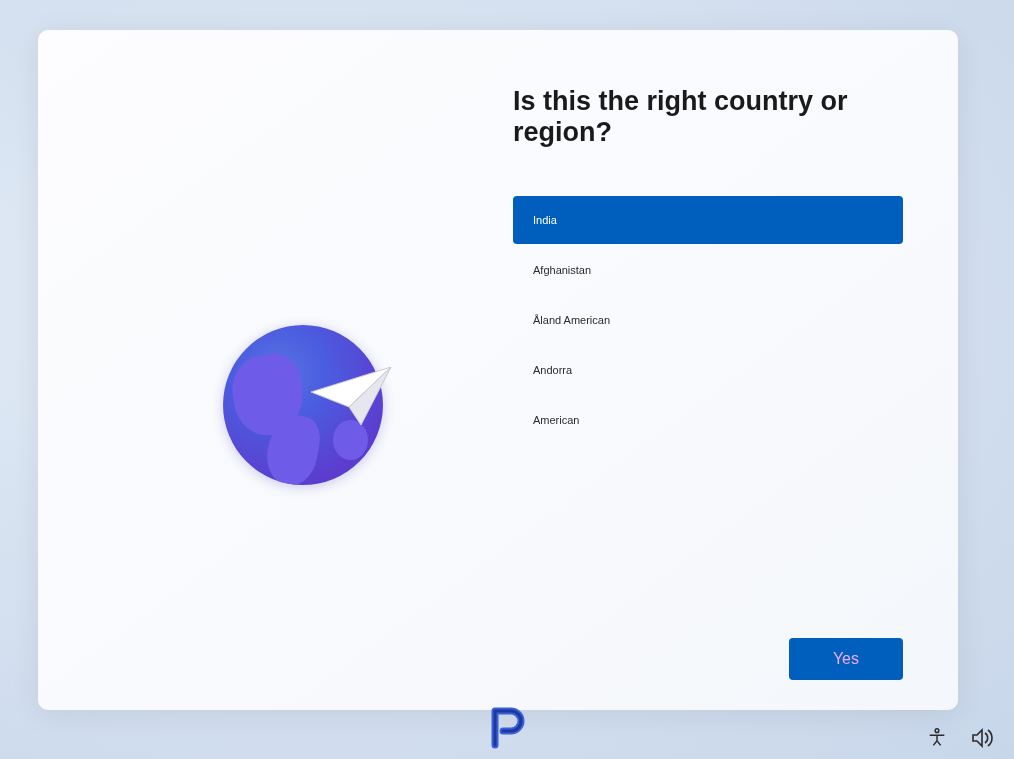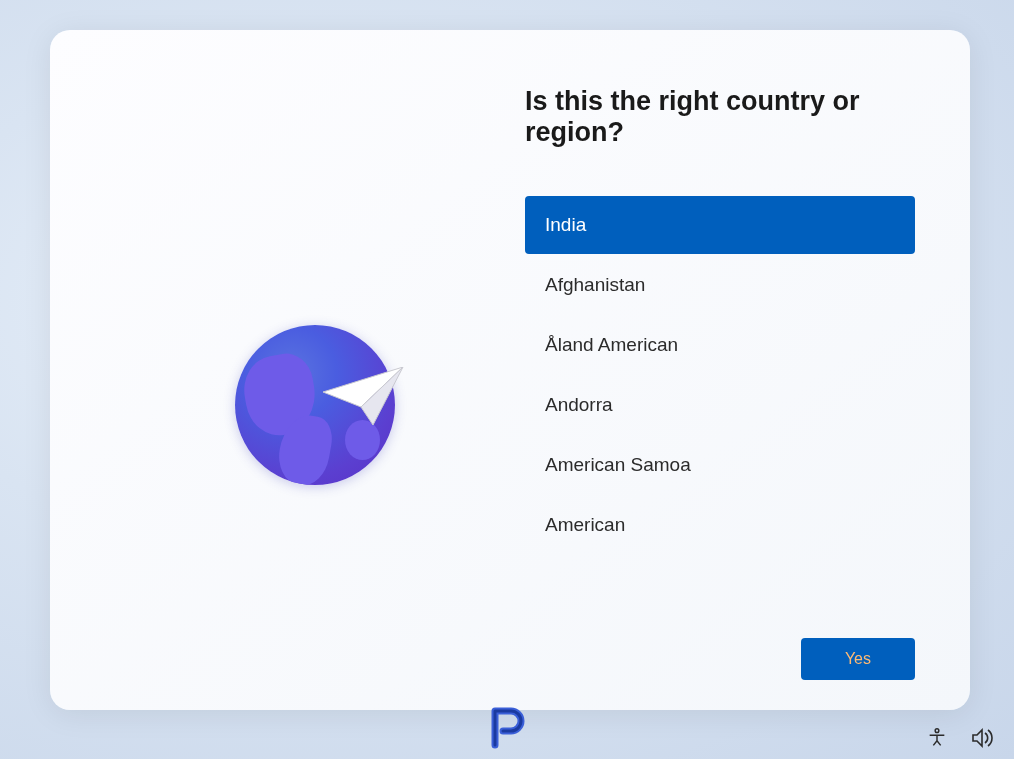--- a/index.html
+++ b/index.html
@@ -8,26 +8,26 @@
     height: 759px;
     font-family: 'Segoe UI', Tahoma, sans-serif;
     overflow: hidden;
   }
   body {
     background: radial-gradient(ellipse at 30% 40%, #e8f0fa 0%, #d9e4f2 40%, #c8d6ea 100%);
     position: relative;
   }
   .card {
     position: absolute;
-    left: 50px;
+    left: 38px;
     top: 30px;
     width: 920px;
     height: 680px;
     background: linear-gradient(to bottom right, #fdfdff, #f4f7fb);
-    border-radius: 20px;
+    border-radius: 10px;
     box-shadow: 0 4px 30px rgba(0,0,0,0.08);
     display: flex;
     padding: 60px 55px 30px 55px;
   }
   .left-col {
     width: 420px;
     display: flex;
     align-items: center;
     justify-content: center;
     padding-top: 40px;
@@ -70,38 +70,38 @@
     color: #1a1a1a;
     margin-bottom: 48px;
     margin-top: -4px;
   }
   .country-list {
     flex: 1;
     overflow: hidden;
   }
   .country-item {
     padding: 18px 20px;
-    font-size: 19px;
+    font-size: 11px;
     color: #2b2b2b;
     border-radius: 4px;
     cursor: pointer;
     margin-bottom: 2px;
   }
   .country-item.selected {
     background: #005fbd;
     color: #ffffff;
   }
   .footer {
     display: flex;
     justify-content: flex-end;
     padding-top: 12px;
   }
   .yes-btn {
     background: #005fbd;
-    color: #fdba74;
+    color: #f0abfc;
     border: none;
     font-size: 16px;
     padding: 12px 44px;
     border-radius: 4px;
     cursor: pointer;
     margin-left: 44px;
   }
   .taskbar-icons {
     position: absolute;
     right: 20px;
@@ -147,23 +147,20 @@
       <div class="country-item">
         <span>Afghanistan</span>
       </div>
       <div class="country-item">
         <span>Åland American</span>
       </div>
       <div class="country-item">
         <span>Andorra</span>
       </div>
       <div class="country-item">
-        <span>American Samoa</span>
-      </div>
-      <div class="country-item">
         <span>American</span>
       </div>
     </div>
 
     <div class="footer">
       <button class="yes-btn">Yes</button>
     </div>
   </div>
 </div>
 

